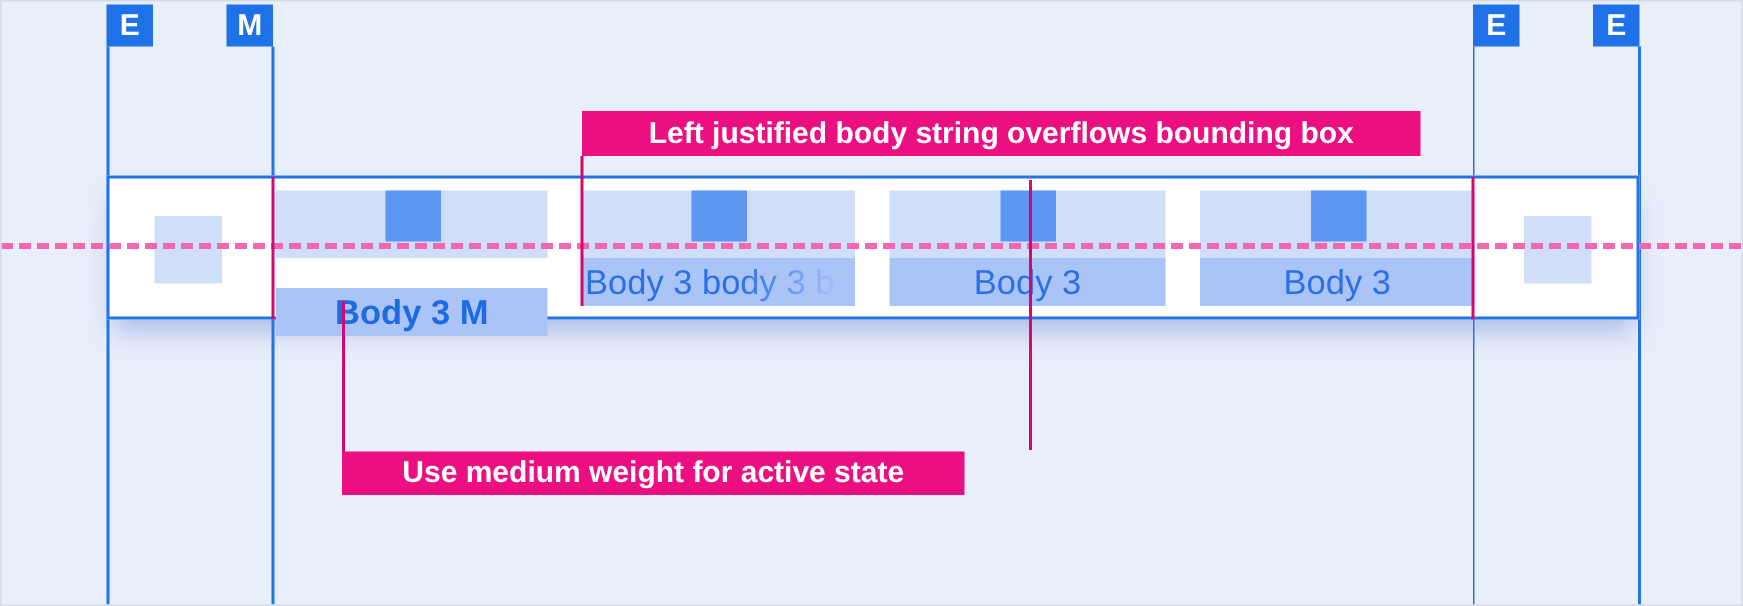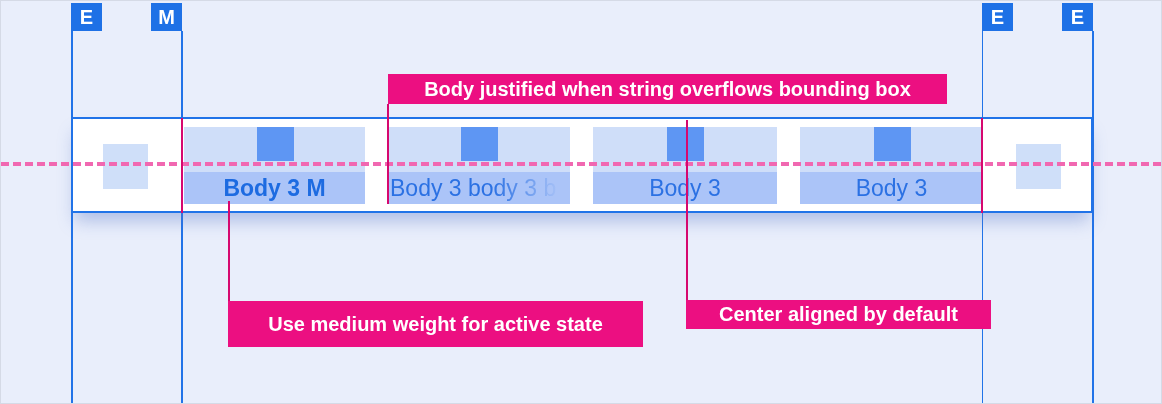--- a/index.html
+++ b/index.html
@@ -39,21 +39,21 @@
   .tab.t2 { left:387px; width:182px; }
   .tab.t3 { left:592px; width:184px; }
   .tab.t4 { left:799px; width:183px; }
   .tab-iconarea { position:relative; width:100%; height:45px; background:#cfdef9; }
   .tab-icon { position:absolute; top:0; left:50%; margin-left:-18px; width:37px; height:34px; background:#5e96f3; }
   .tab-label {
     position:relative; width:100%; height:32px; background:#abc4f8;
     display:flex; align-items:center; justify-content:center; overflow:hidden;
     font-size:23px; color:#2b71e3; white-space:nowrap;
   }
-  .tab.t1 .tab-label { font-weight:bold; color:#1d6be1; }
+  .tab.t1 .tab-label { font-weight:bold; color:#1d6be1;margin-top:20px; }
   .tab.t2 .tab-label { justify-content:flex-start; padding-left:2px; }
   .fade-overlay {
     position:absolute; top:0; right:0; bottom:0; width:78px;
     background:linear-gradient(to right, rgba(171,196,248,0), #abc4f8 88%);
   }
 
   
   .dashed-line {
     position:absolute; left:0; right:0; top:161px; height:4px; z-index:4;
     background:repeating-linear-gradient(90deg, #f168b1 0 8px, rgba(0,0,0,0) 8px 12px);
@@ -68,21 +68,21 @@
   .aline.l-tabend   { left:980px; top:117px; height:95px; }
 
   
   .note {
     position:absolute; background:#ec0f81; color:#fff; font-weight:bold; font-size:20px;
     display:flex; align-items:center; justify-content:center; white-space:nowrap;
     padding:0 12px; z-index:6;
   }
   .note.n-leftjust { left:387px; top:73px;  width:559px; height:30px; }
   .note.n-gradient { left:361px; top:225px; width:222px; height:28px; }
-  .note.n-medium   { left:227px; top:300px; width:415px; height:46px; }
+  .note.n-medium   { left:227px; top:300px; width:415px; height:29px; }
   .note.n-center   { left:685px; top:299px; width:305px; height:29px; }
   .note .caret-up {
     position:absolute; left:196px; top:-8px; width:0; height:0;
     border-left:8px solid transparent; border-right:8px solid transparent;
     border-bottom:8px solid #ec0f81;
   }
 </style>
 </head>
 <body>
 
@@ -142,22 +142,19 @@
 
   <div class="dashed-line"></div>
 
   <div class="aline l-tabstart"></div>
   <div class="aline l-leftjust"></div>
   <div class="aline l-medium"></div>
   <div class="aline l-center"></div>
   <div class="aline l-tabend"></div>
 
   <div class="note n-leftjust">
-    <span>Body justified when string overflows bounding box</span>
+    <span>Left justified body string overflows bounding box</span>
   </div>
   <div class="note n-medium">
     <span>Use medium weight for active state</span>
-  </div>
-  <div class="note n-center">
-    <span>Center aligned by default</span>
   </div>
 
 </div>
 
 </body></html>

